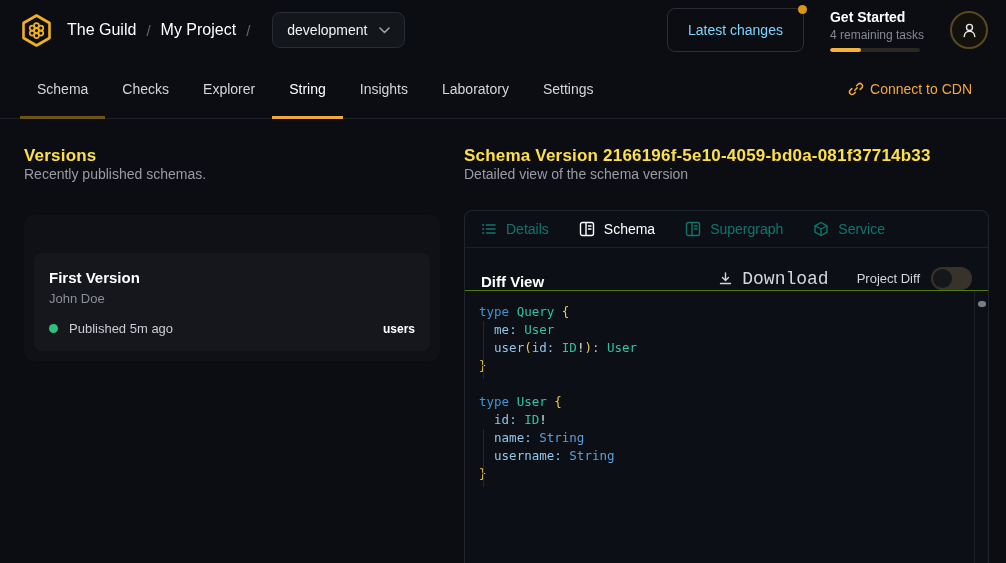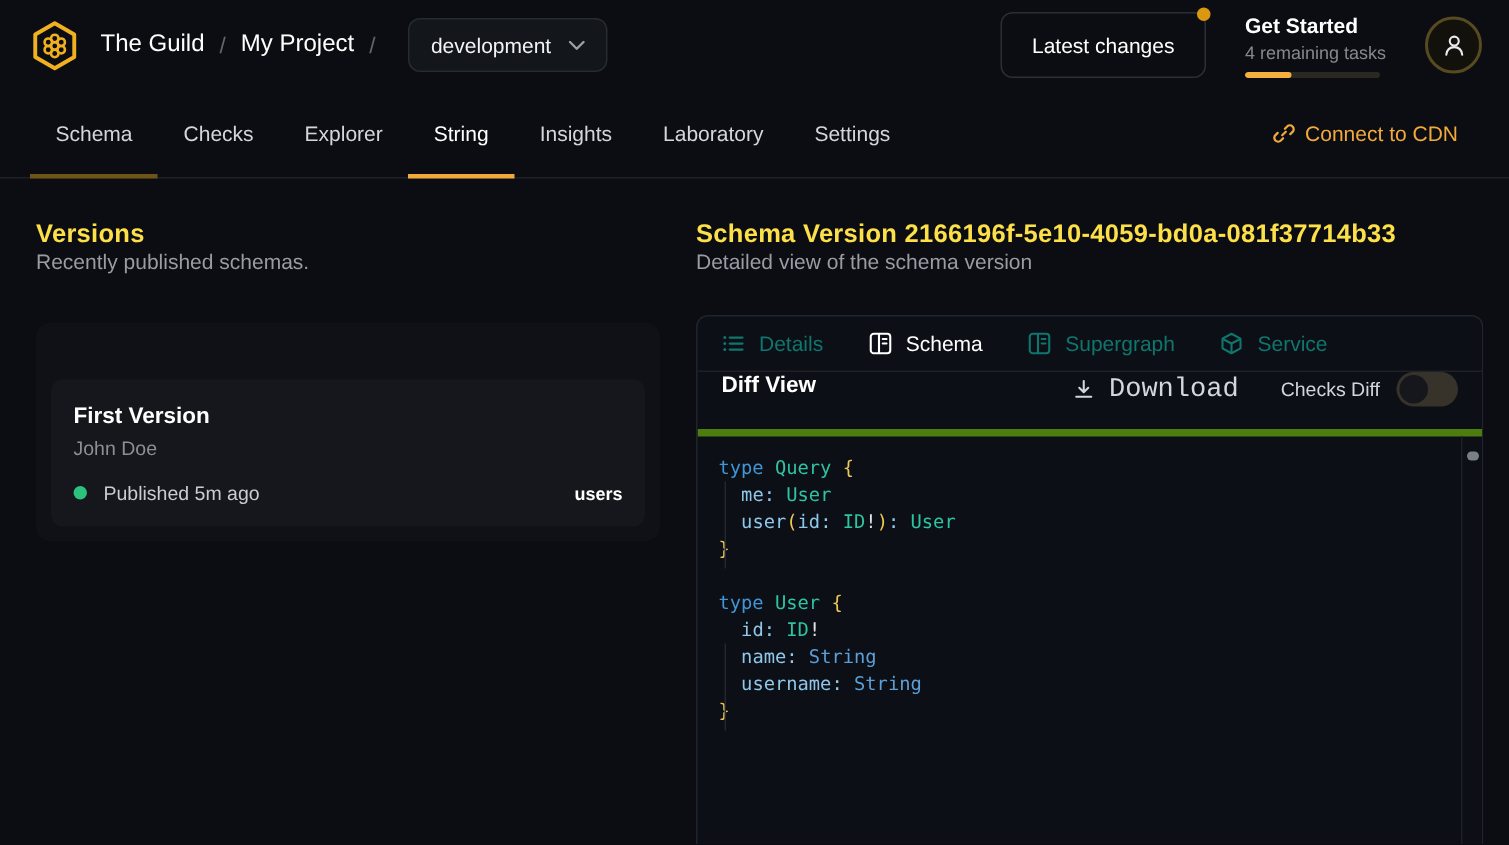--- a/index.html
+++ b/index.html
@@ -16,21 +16,21 @@
   .logo { width:37px; height:37px; display:flex; align-items:center; justify-content:center; cursor:pointer; }
   .brand { font-size:16px; font-weight:500; color:#fff; margin-left:12px; cursor:pointer; }
   .crumb-sep { color:#62666d; margin:0 10px; font-size:15px; }
   .project { font-size:16px; font-weight:500; color:#fff; cursor:pointer; }
   .target-select { display:flex; align-items:center; gap:12px; background:#13161b; border:1px solid #272b32;
     border-radius:8px; padding:9px 14px; margin-left:12px; color:#f2f3f5; font-size:14px; cursor:pointer; }
   .chev { width:11px; height:7px; }
 
   .header-right { margin-left:auto; display:flex; align-items:center; gap:26px; }
   .latest-changes-btn { position:relative; border:1px solid #2b2e35; border-radius:8px; padding:13px 20px;
-    color:#ffffff; font-size:14px; background:transparent; cursor:pointer; font-family:inherit; }
+    color:#7dd3fc; font-size:14px; background:transparent; cursor:pointer; font-family:inherit; }
   .notif-dot { position:absolute; top:-4px; right:-4px; width:9px; height:9px; border-radius:50%; background:#d9980f; }
 
   .get-started { cursor:pointer; }
   .gs-title { color:#fff; font-size:14px; font-weight:600; }
   .gs-sub { color:#85888f; font-size:12px; margin-top:3px; white-space:nowrap; }
   .gs-bar { margin-top:6px; width:90px; height:4px; background:#2b2822; border-radius:2px; overflow:hidden; }
   .gs-fill { height:100%; background:#f4b13e; border-radius:2px; }
 
   .avatar { width:38px; height:38px; border-radius:50%; border:2px solid #584a20; background:#13110c;
     display:flex; align-items:center; justify-content:center; cursor:pointer; }
@@ -61,21 +61,21 @@
   .vi-badge { margin-left:auto; color:#fff; font-size:12px; font-weight:700; }
 
   .right-col { flex:1; padding:27px 17px 0 0; display:flex; flex-direction:column; }
   .detail-panel { margin-top:28px; border:1px solid #20242c; border-bottom:none; border-radius:8px 8px 0 0;
     background:#0c0f15; flex:1; display:flex; flex-direction:column; overflow:hidden; }
   .panel-tabs { display:flex; align-items:center; height:37px; border-bottom:1px solid #1e2127; padding:0 16px; gap:30px; flex:none; }
   .panel-tab { display:flex; align-items:center; gap:9px; font-size:14px; color:#0f766e; cursor:pointer; }
   .panel-tab.active { color:#fff; }
   .panel-tab svg { flex:none; }
 
-  .diff-bar { display:flex; align-items:flex-start; height:43px; padding:0 16px; border-bottom:5px solid #4d7c0f; flex:none; }
+  .diff-bar { display:flex; align-items:flex-end; height:43px; padding:0 16px; border-bottom:1px solid #4d7c0f; flex:none; }
   .diff-title { font-size:15px; font-weight:700; color:#fff; }
   .diff-actions { margin-left:auto; display:flex; align-items:center; gap:28px; }
   .download-btn { display:flex; align-items:center; gap:9px; color:#d3d6db; font-size:18px; cursor:pointer;
     background:none; border:none; font-family:Liberation Mono, monospace; }
   .toggle-wrap { display:flex; align-items:center; gap:11px; }
   .toggle-label { color:#d3d6db; font-size:13px; }
   .toggle { width:41px; height:23px; border-radius:12px; background:#37322a; position:relative; cursor:pointer; flex:none; }
   .toggle-knob { position:absolute; left:2px; top:2px; width:19px; height:19px; border-radius:50%; background:#15171c; }
 
   
@@ -246,21 +246,21 @@
         <span class="diff-title">Diff View</span>
         <div class="diff-actions">
           <button class="download-btn">
             <svg width="15" height="15" viewBox="0 0 15 15" fill="none">
               <path d="M7.5 2 V9 M4.5 6.5 L7.5 9.5 L10.5 6.5" stroke="#d3d6db" stroke-width="1.4" stroke-linecap="round" stroke-linejoin="round"></path>
               <path d="M2.5 12.5 H12.5" stroke="#d3d6db" stroke-width="1.4" stroke-linecap="round"></path>
             </svg>
             <span>Download</span>
           </button>
           <div class="toggle-wrap">
-            <span class="toggle-label">Checks Diff</span>
+            <span class="toggle-label">Project Diff</span>
             <div class="toggle">
               <span class="toggle-knob"></span>
             </div>
           </div>
         </div>
       </div>
 
       <div class="code-area">
         <div>
             <div class="code-line"><span class="tok-kw">type</span><span class="tok-pl"> </span><span class="tok-ty">Query</span><span class="tok-pl"> </span><span class="tok-br">{</span></div>

